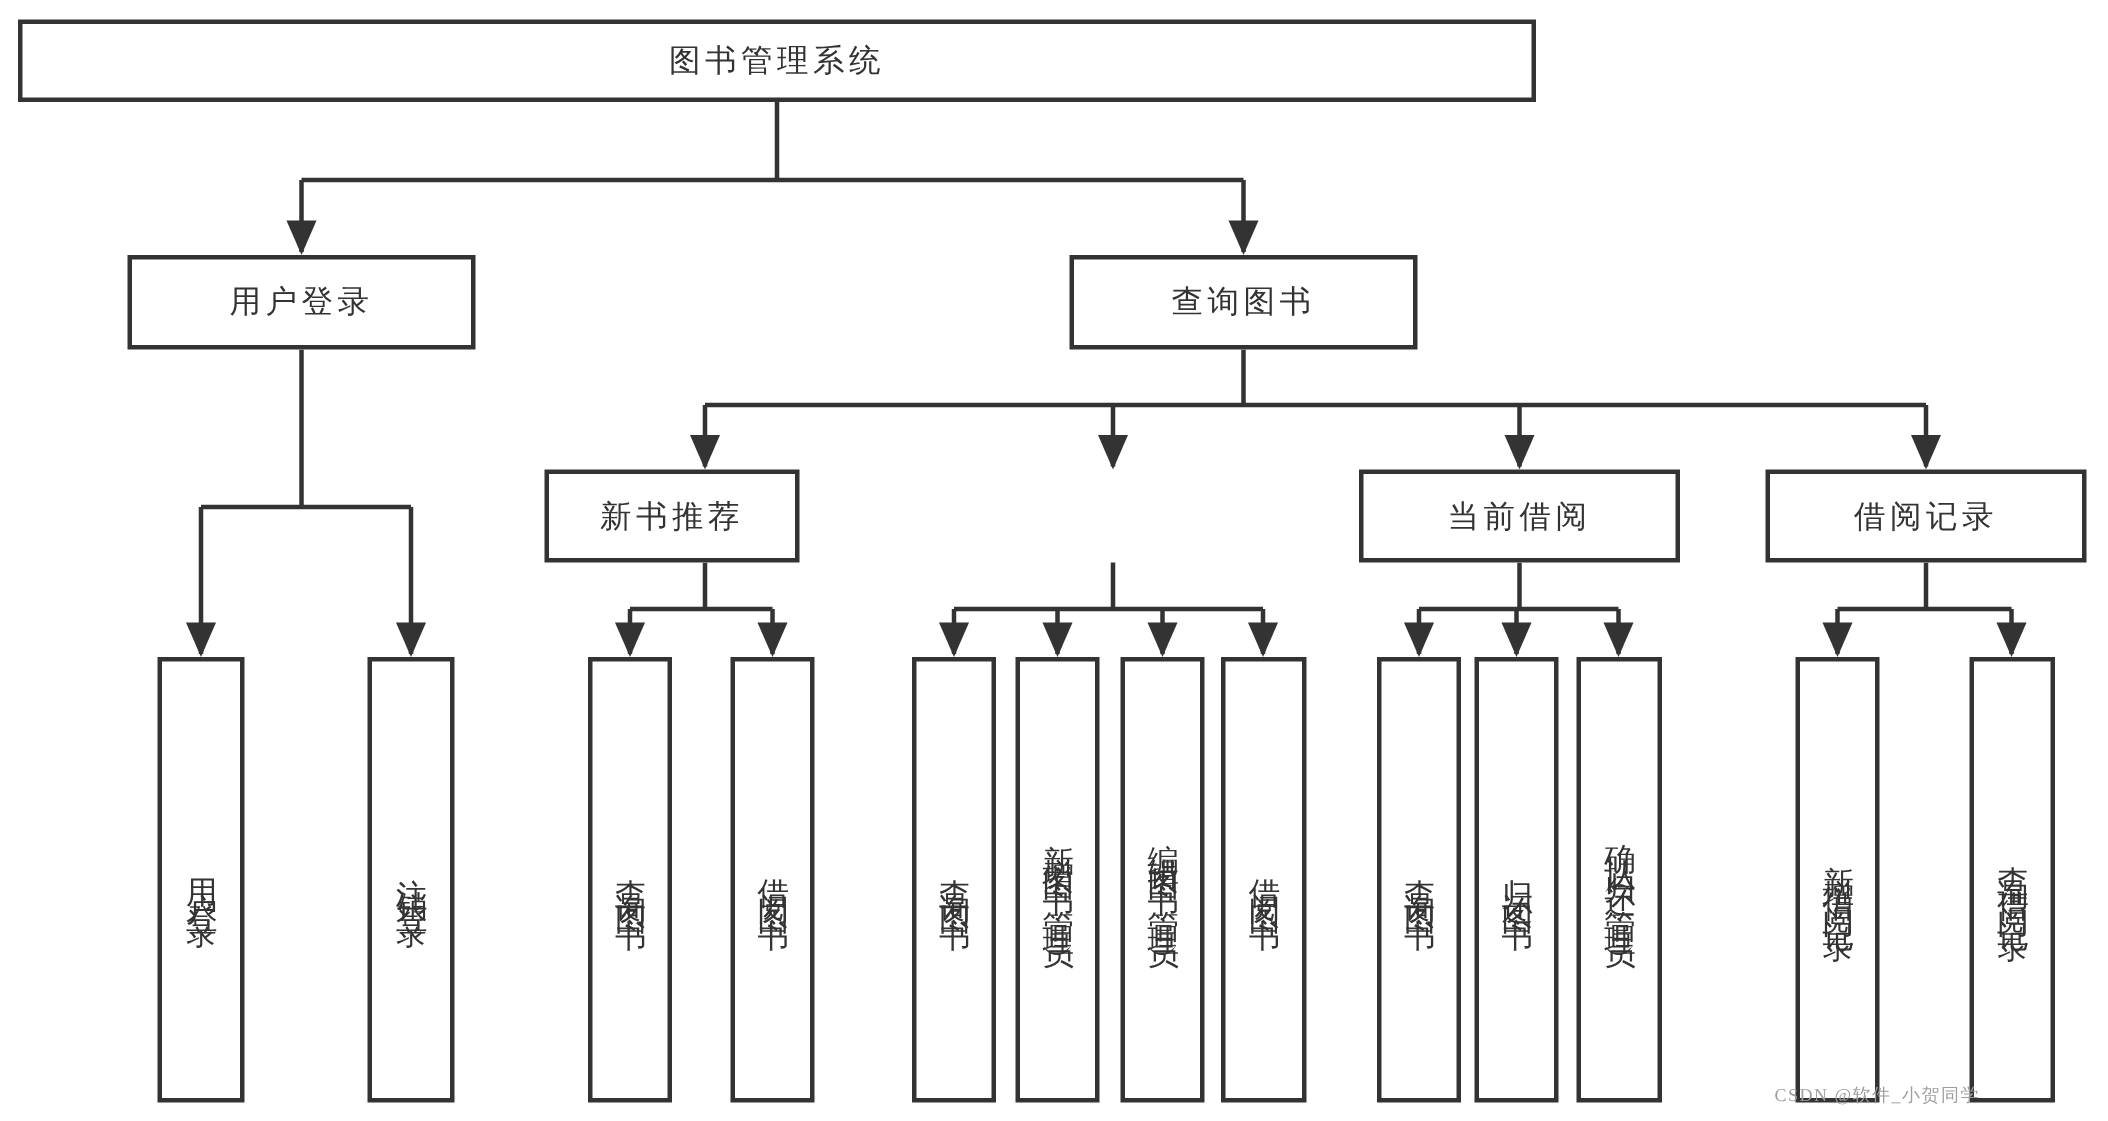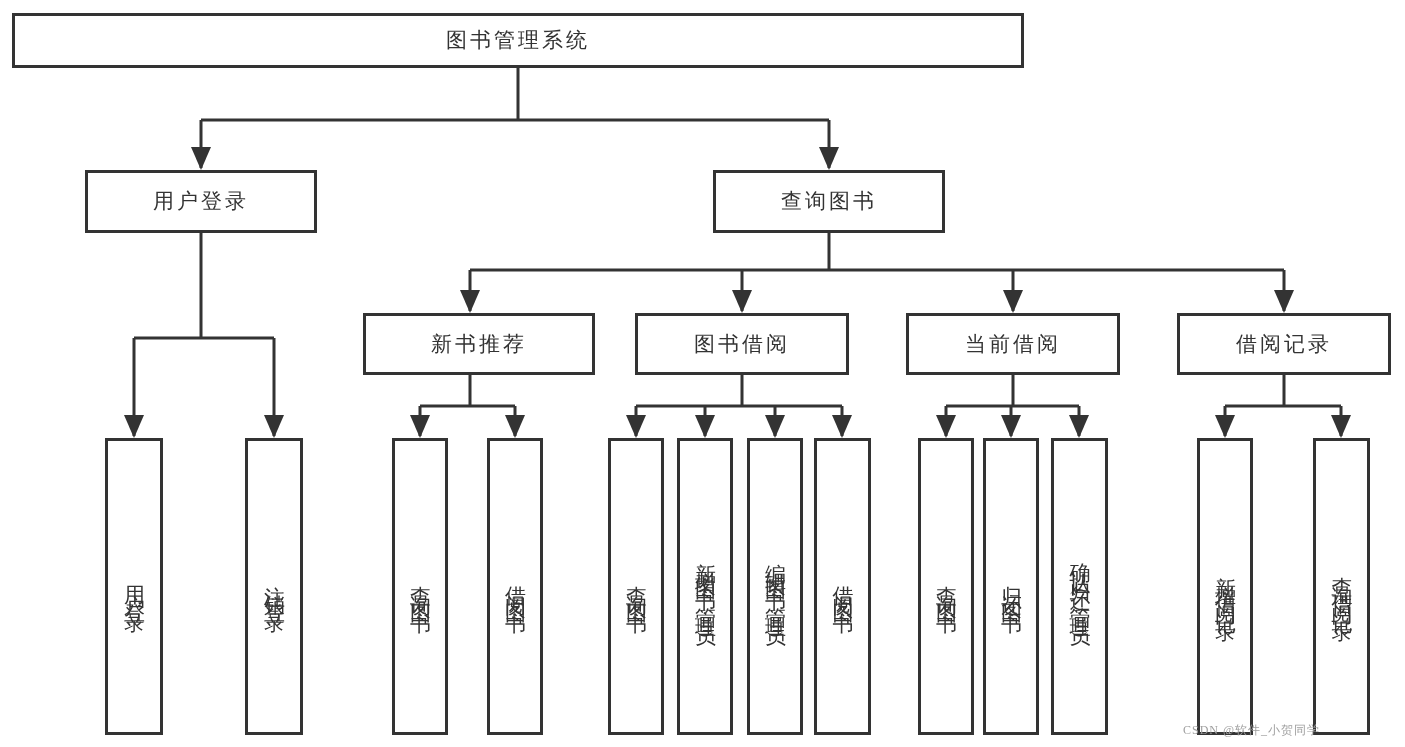--- a/index.html
+++ b/index.html
@@ -92,25 +92,22 @@
     <span>图书管理系统</span>
   </div>
 
   <div class="node" style="left:85px;top:170px;width:232px;height:63px;">
     <span>用户登录</span>
   </div>
   <div class="node" style="left:713px;top:170px;width:232px;height:63px;">
     <span>查询图书</span>
   </div>
 
-  <div class="node" style="left:363px;top:313px;width:232px;height:62px;">
+  <div class="node" style="left:363px;top:313px;width:170px;height:62px;">
     <span>新书推荐</span>
-  </div>
-  <div class="node" style="left:635px;top:313px;width:214px;height:62px;">
-    <span>图书借阅</span>
   </div>
   <div class="node" style="left:906px;top:313px;width:214px;height:62px;">
     <span>当前借阅</span>
   </div>
   <div class="node" style="left:1177px;top:313px;width:214px;height:62px;">
     <span>借阅记录</span>
   </div>
 
   <div class="leaf" style="left:105px;top:438px;width:58px;height:297px;">
     <span>用户登录</span>

